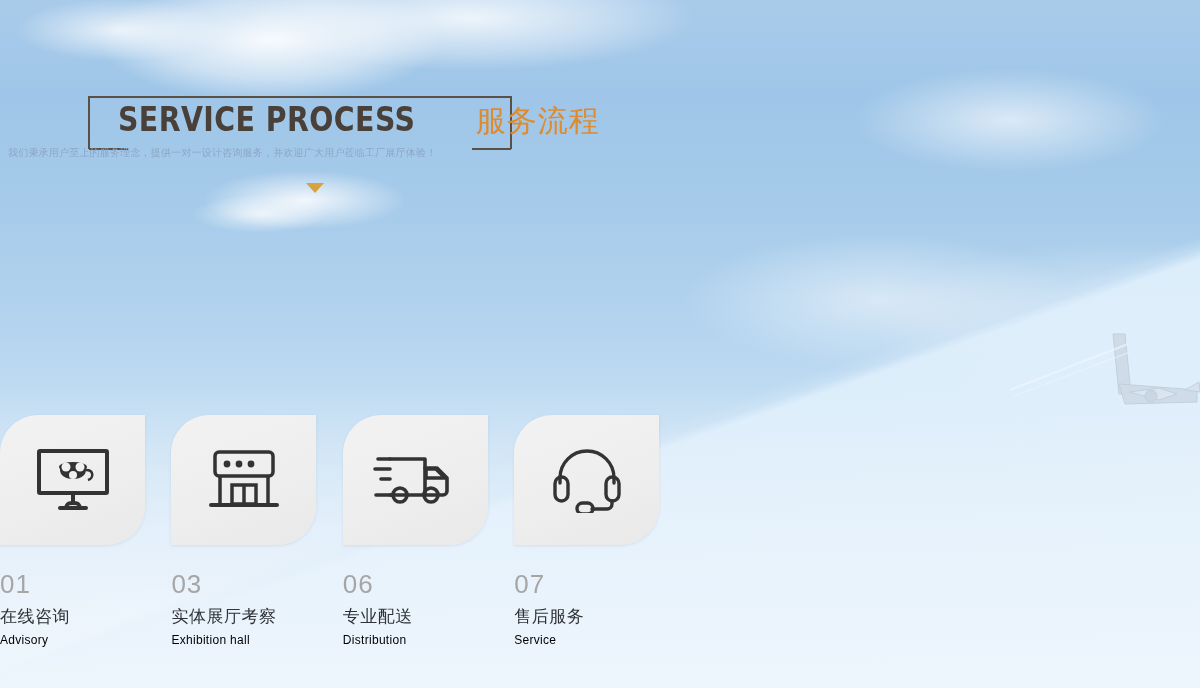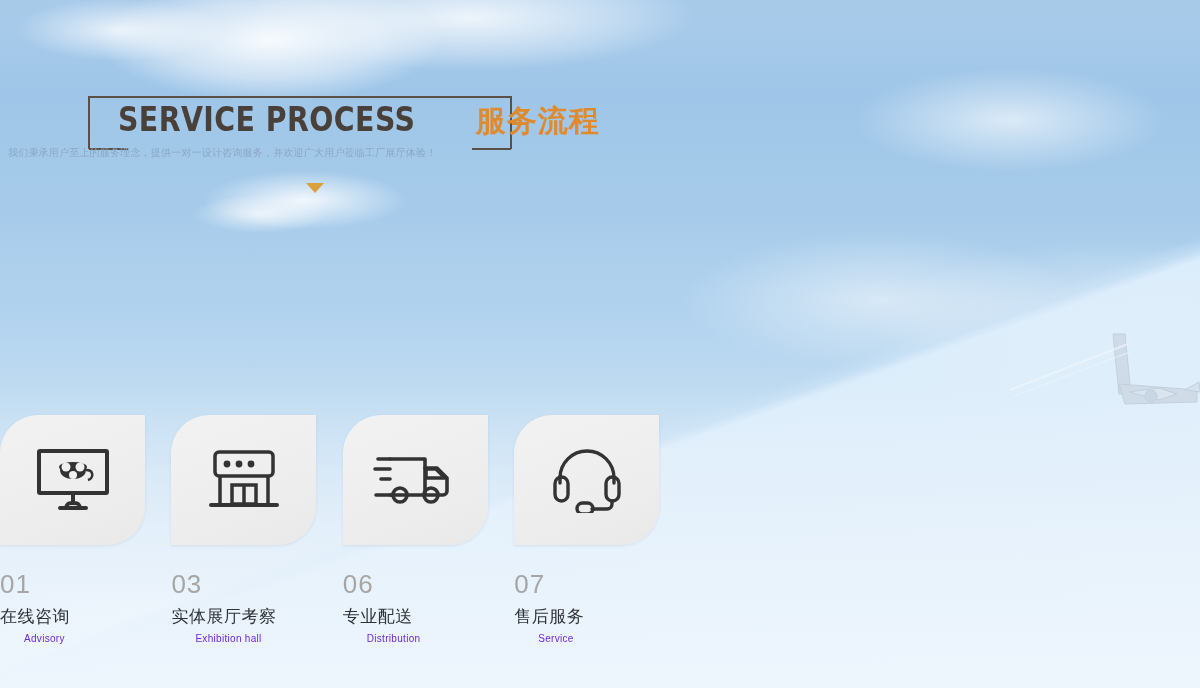--- a/index.html
+++ b/index.html
@@ -92,21 +92,21 @@
     font-family:"DejaVu Sans","Liberation Sans",sans-serif;
     font-size:33px;
     font-weight:bold;
     letter-spacing:.5px;
     color:#4a403a;
     transform:scaleX(.86);
     transform-origin:left center;
   }
   .title-cn{
     font-size:30px;
-    font-weight:bold;
+    font-weight:normal;
     letter-spacing:1px;
     color:#e08a2e;
   }
 
   .subtitle{
     position:absolute; left:8px; top:146px;
     font-size:10px;
     letter-spacing:.2px;
     color:#8ba7c4;
     white-space:nowrap;
@@ -150,26 +150,25 @@
   .name-cn{
     margin-top:11px;
     font-size:17px;
     color:#2f3338;
     letter-spacing:.5px;
     line-height:1;
     white-space:nowrap;
   }
   .name-en{
     margin-top:9px;
-    font-size:10px;
-    color:#6d28d9;
+    font-size:12px;
+    color:#000000;
     letter-spacing:.3px;
     line-height:1;
     white-space:nowrap;
-    margin-left:24px;
   }
 </style>
 </head>
 <body>
 
 <div id="stage">
 
   <div class="sky-base"></div>
   <div class="clouds"></div>
   <div class="diagonal"></div>

